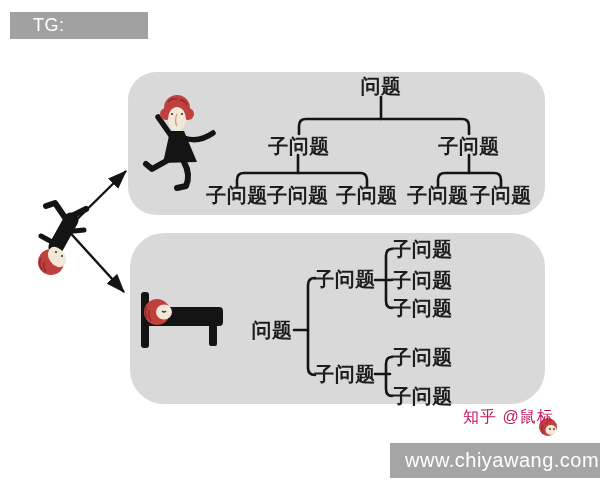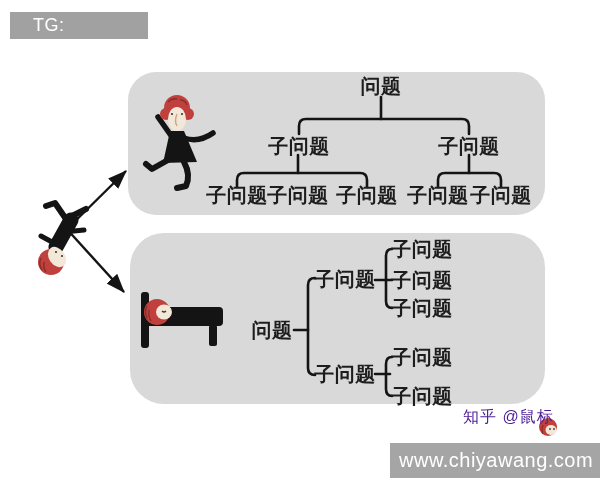--- a/index.html
+++ b/index.html
@@ -14,27 +14,27 @@
     padding-left:23px; box-sizing:border-box; letter-spacing:0.5px;
   }
   .art { position:absolute; left:0; top:0; width:600px; height:480px; }
   .lbl {
     position:absolute; transform:translate(-50%,-50%);
     font-size:20px; font-weight:600; color:#1d1d1d; white-space:nowrap;
     letter-spacing:0.5px;
   }
   .lbl.root { font-weight:600; }
   .watermark {
-    position:absolute; left:463px; top:407px; font-size:16px; color:#4c1d95;
+    position:absolute; left:463px; top:407px; font-size:16px; color:#be185d;
     white-space:nowrap; letter-spacing:1px;
   }
   .urlbar {
     position:absolute; left:390px; top:443px; width:210px; height:35px;
     background:#a5a5a5; color:#ffffff; font-size:20px; line-height:35px;
-    padding-left:9px; box-sizing:border-box; letter-spacing:0.5px;
+    padding-left:15px; box-sizing:border-box; letter-spacing:0.5px;
   }
 </style>
 </head>
 <body>
 
 <div class="canvas">
 
   <div class="tag">TG: MYYJJPP</div>
 
   <svg class="art" viewBox="0 0 600 480">

